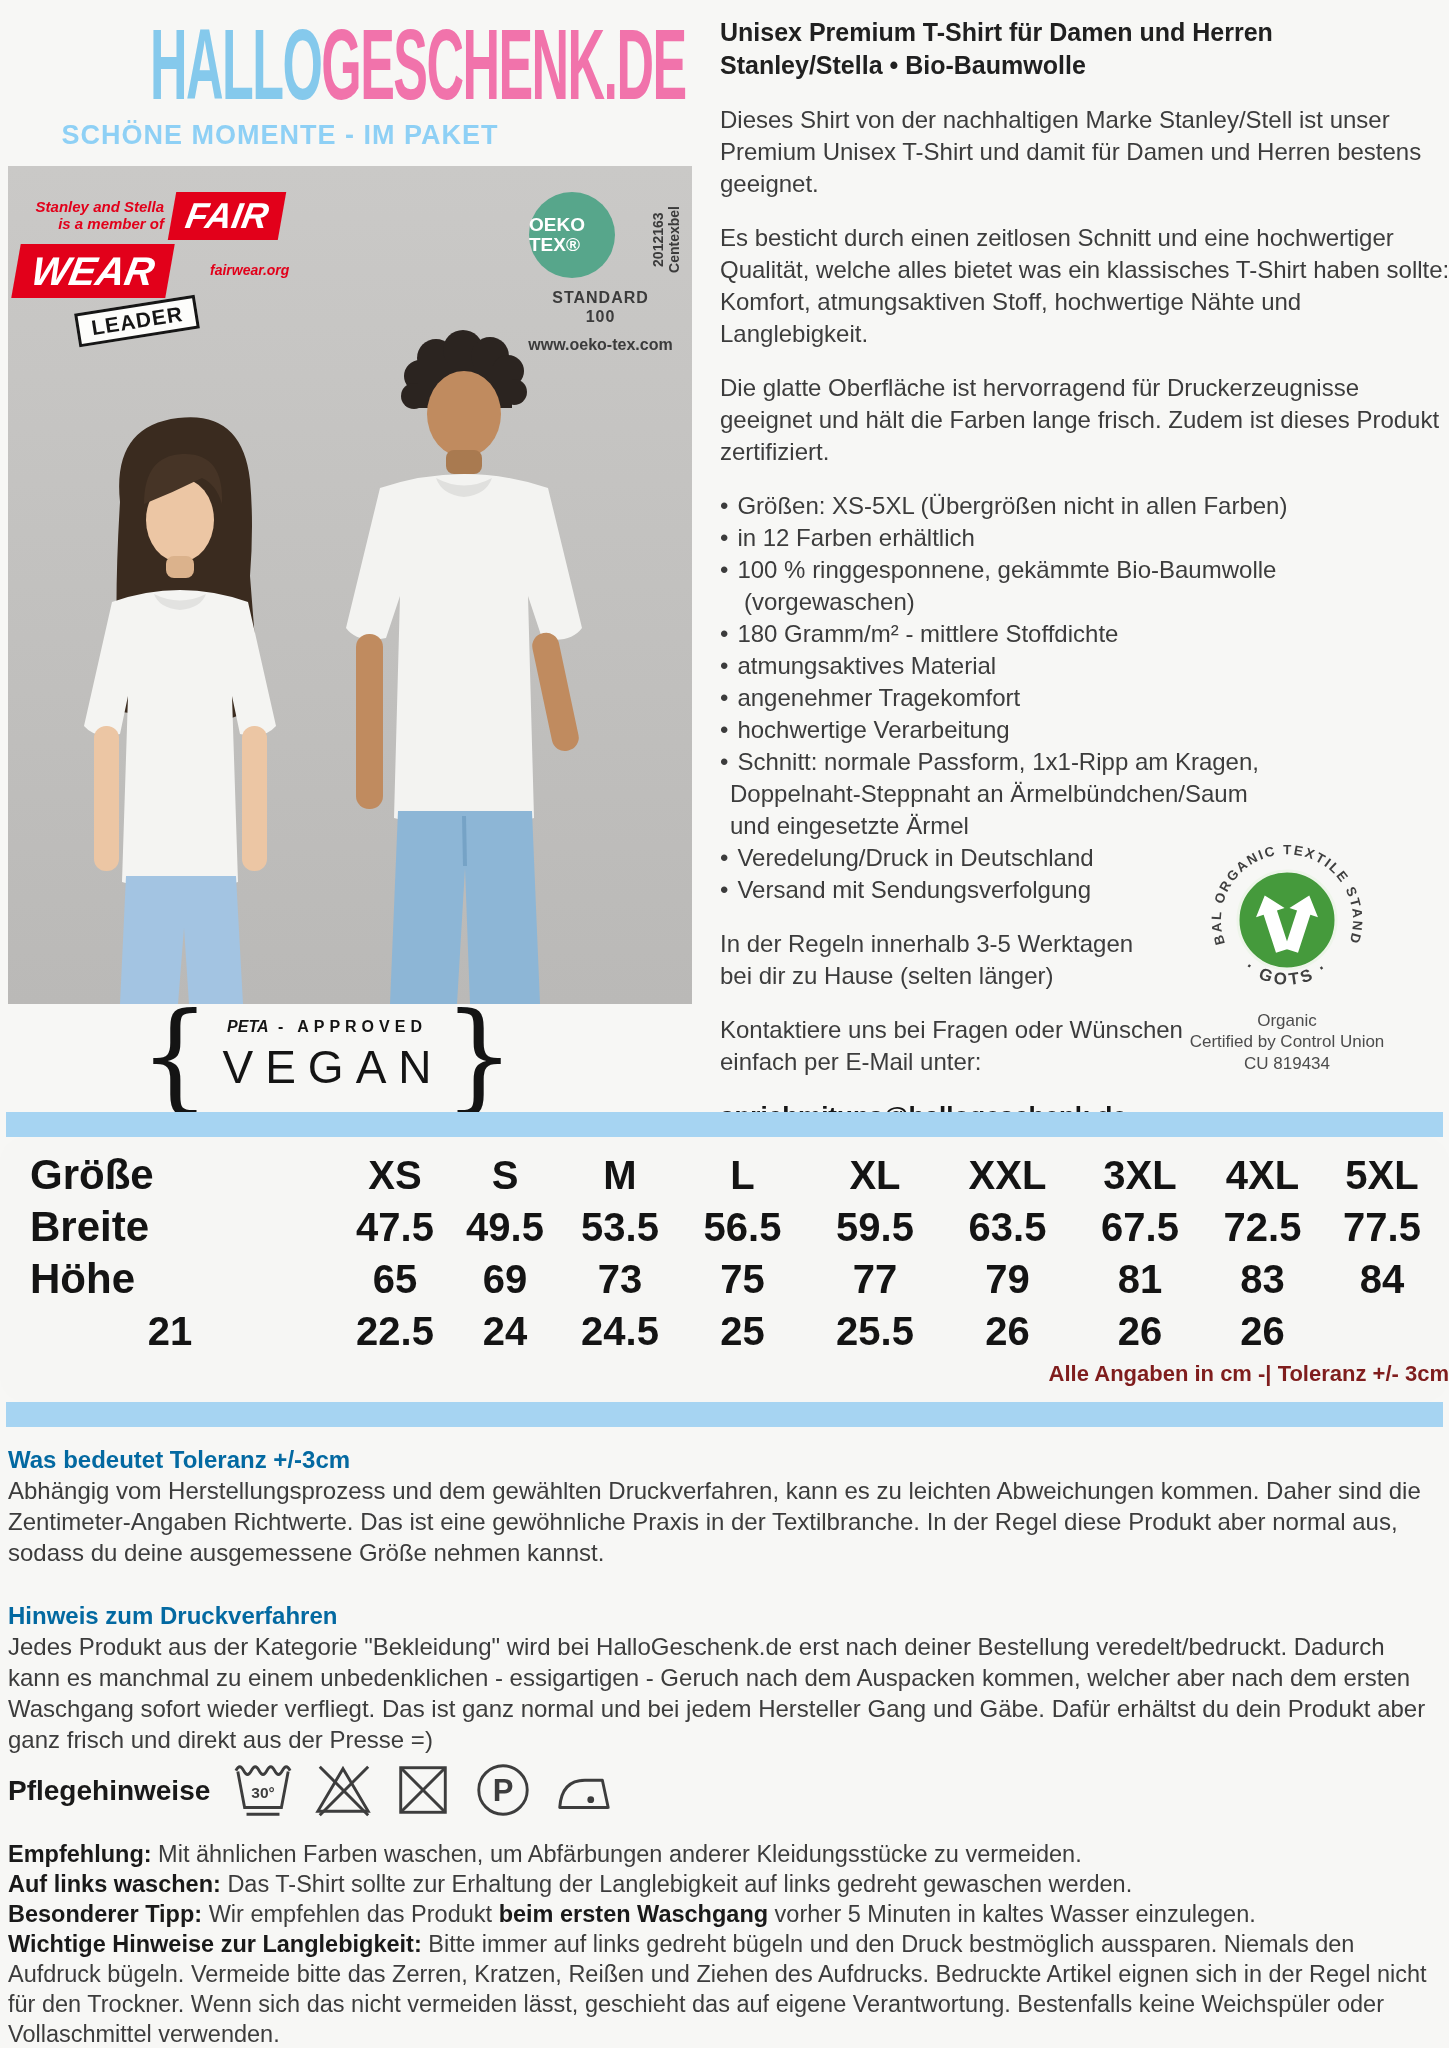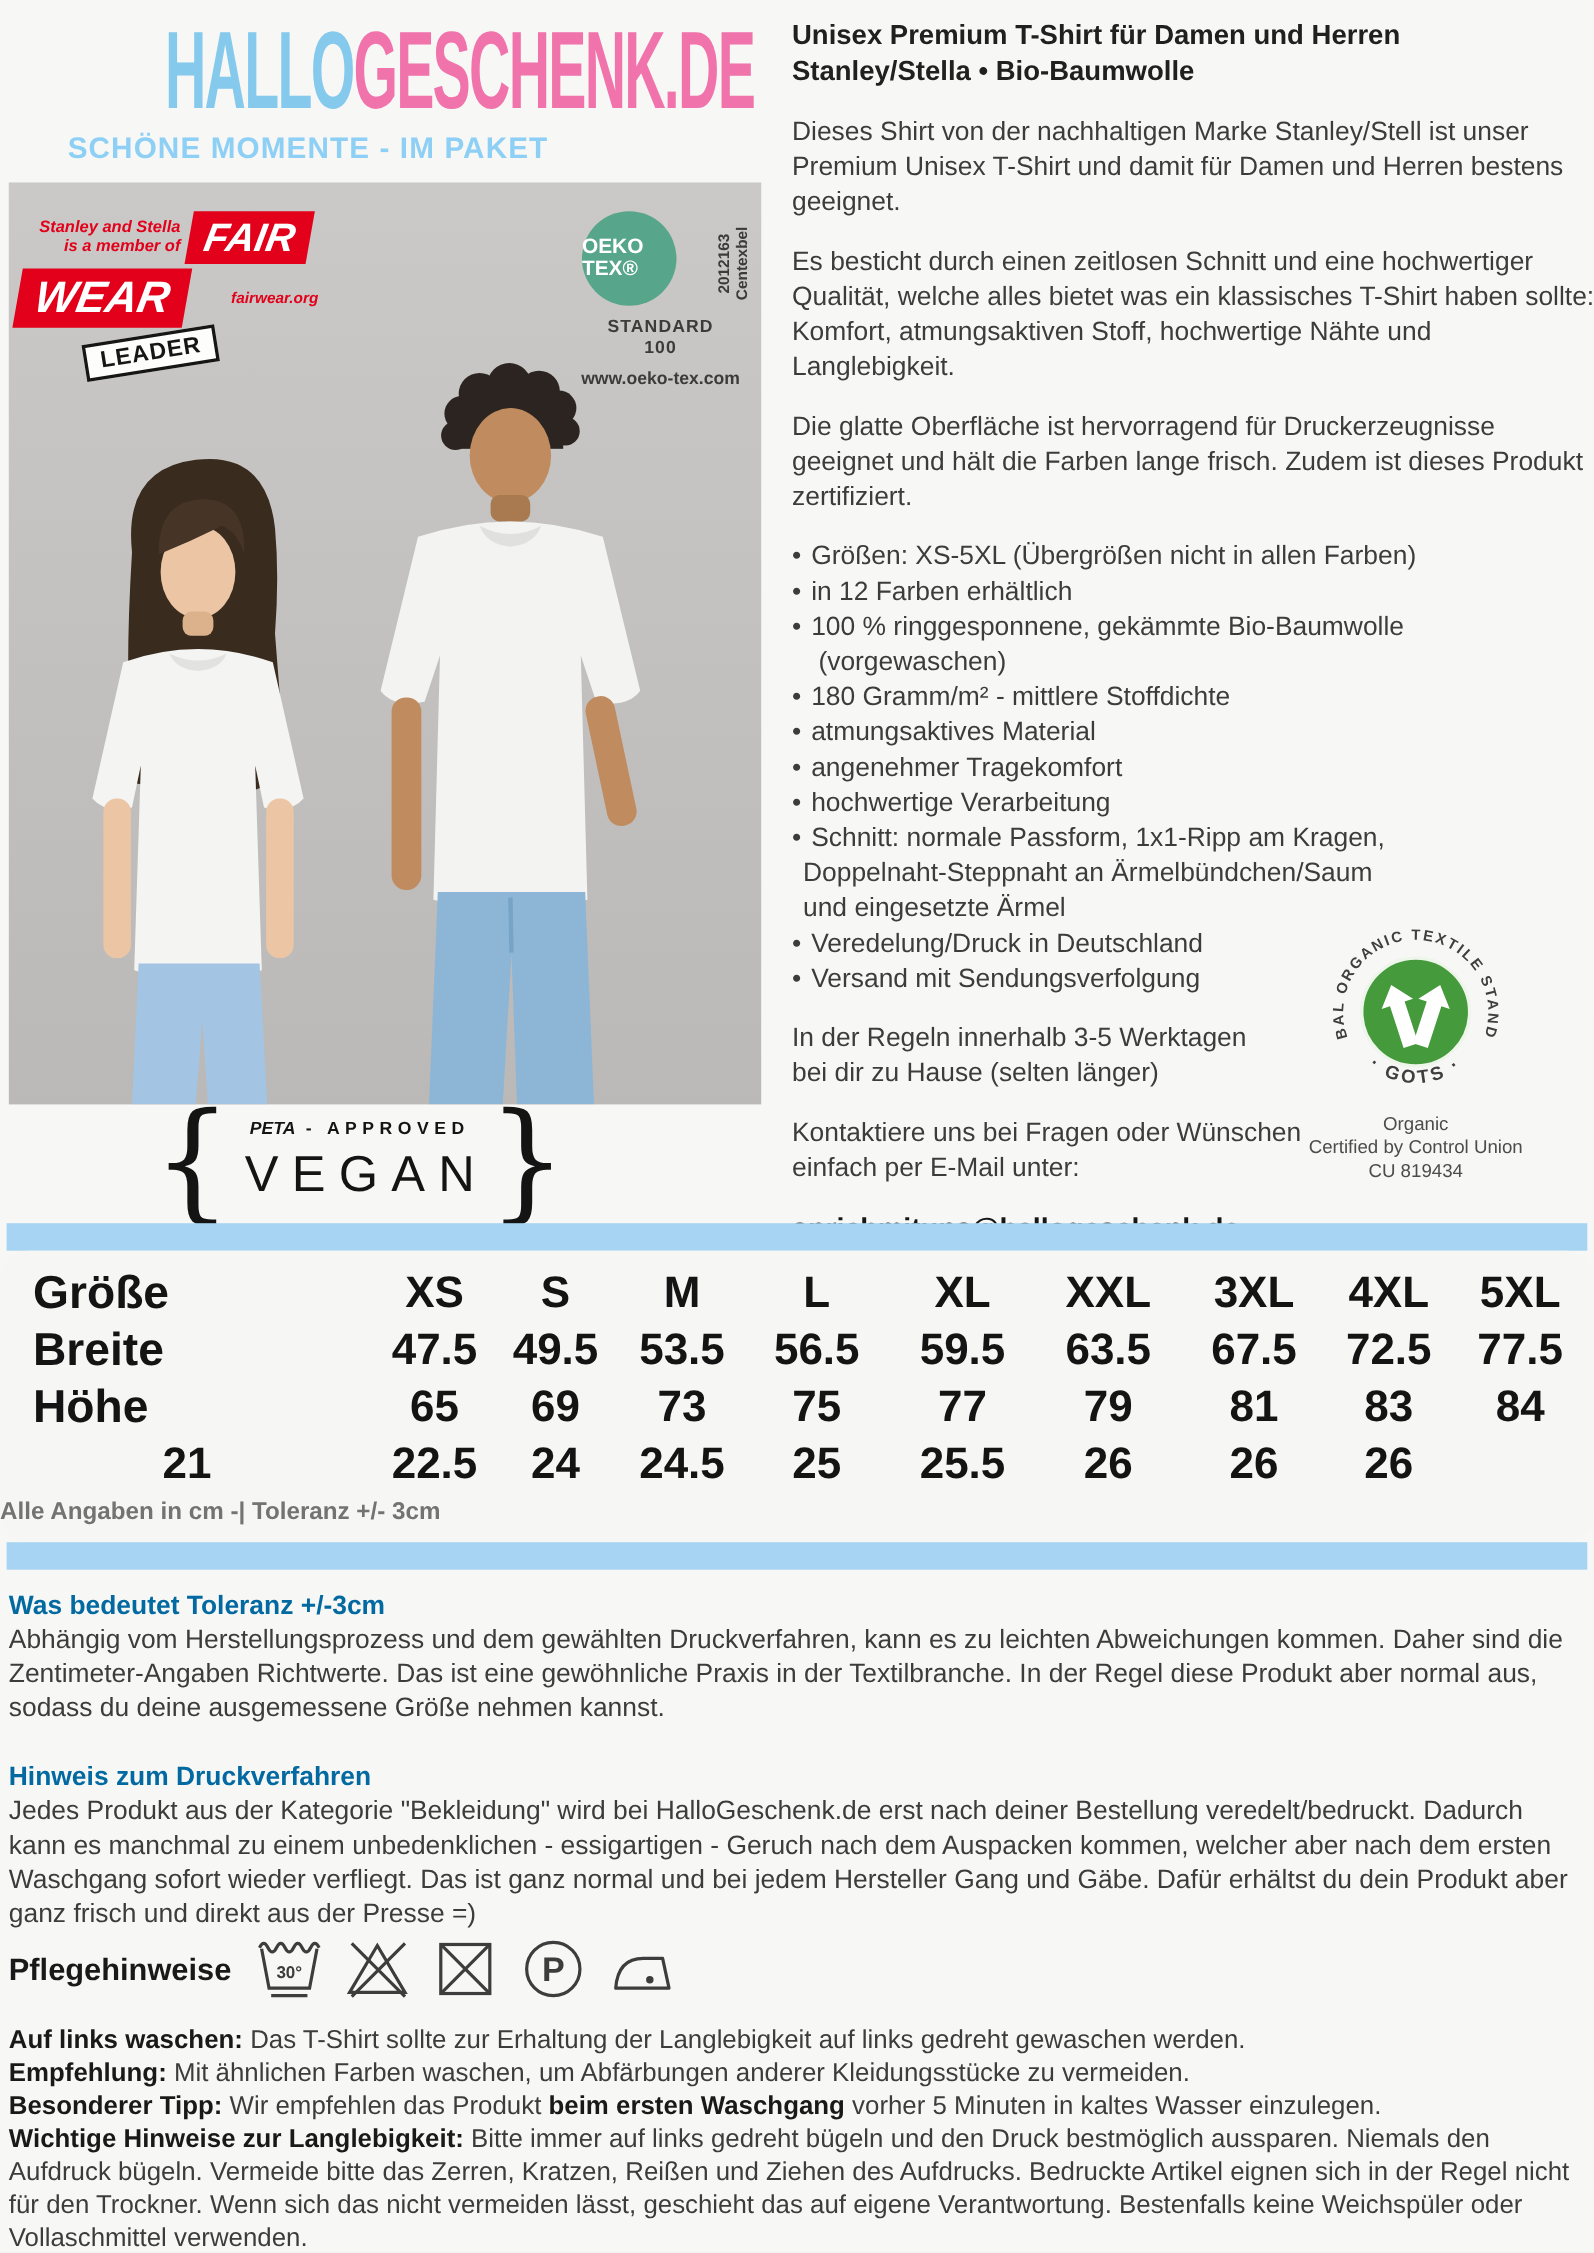--- a/index.html
+++ b/index.html
@@ -58,21 +58,21 @@
   
   .bar{position:absolute;left:6px;width:1437px;height:25px;background:#a6d4f2;}
   .bar1{top:1112px;} .bar2{top:1402px;}
   
   .sizes{position:absolute;left:0;top:1137px;width:1449px;height:265px;background:#f6f6f4;border-radius:25px;}
   .sizes-grid{display:grid;grid-template-columns:340px 110px 110px 120px 125px 140px 125px 140px 105px 134px;
               grid-auto-rows:52px;align-items:center;padding-top:12px;}
   .sz-label{padding-left:30px;font-size:42px;font-weight:700;color:#141414;white-space:nowrap;}
   .sz-suffix{font-size:25px;font-weight:600;color:#272727;margin-left:6px;}
   .sz-h,.sz-v{font-size:40px;font-weight:700;text-align:center;color:#141414;white-space:nowrap;}
-  .sizes-note{margin-top:4px;text-align:left;font-size:22px;font-weight:700;color:#737373;}
+  .sizes-note{margin-top:4px;text-align:right;font-size:22px;font-weight:700;color:#7f1d1d;}
   
   .info{position:absolute;left:8px;top:1444px;width:1434px;font-size:24px;line-height:31px;color:#3c3c3c;}
   .section-title{font-weight:700;color:#0369a1;}
   .mt{margin-top:32px;}
   .pflege{margin-top:2px;display:flex;align-items:center;gap:18px;height:66px;}
   .pflege-label{font-size:28px;font-weight:700;color:#191919;margin-right:4px;}
   .care-icon{width:62px;height:62px;}
   .care{margin-top:16px;font-size:23.5px;line-height:30px;}
   .care b{color:#191919;}
 </style>
@@ -302,20 +302,20 @@
         <text x="32" y="43" text-anchor="middle" font-size="32" font-weight="bold" fill="#3d3d3d">P</text>
       </svg>
 
       <svg class="care-icon" viewBox="0 0 64 64" aria-hidden="true">
         <path d="M8,50 Q10,22 34,22 L52,22 L58,50 Z" fill="none" stroke="#3d3d3d" stroke-width="3" stroke-linejoin="round"></path>
         <circle cx="40" cy="42" r="3.5" fill="#3d3d3d"></circle>
       </svg>
     </div>
 
     <div class="care">
+      <div><b>Empfehlung:</b><span> Mit ähnlichen Farben waschen, um Abfärbungen anderer Kleidungsstücke zu vermeiden.</span></div>
       <div><b>Auf links waschen:</b><span> Das T-Shirt sollte zur Erhaltung der Langlebigkeit auf links gedreht gewaschen werden.</span></div>
-      <div><b>Empfehlung:</b><span> Mit ähnlichen Farben waschen, um Abfärbungen anderer Kleidungsstücke zu vermeiden.</span></div>
       <div><b>Besonderer Tipp:</b><span> Wir empfehlen das Produkt </span><b>beim ersten Waschgang</b><span> vorher 5 Minuten in kaltes Wasser einzulegen.</span></div>
       <div><b>Wichtige Hinweise zur Langlebigkeit:</b><span> Bitte immer auf links gedreht bügeln und den Druck bestmöglich aussparen. Niemals den Aufdruck bügeln. Vermeide bitte das Zerren, Kratzen, Reißen und Ziehen des Aufdrucks. Bedruckte Artikel eignen sich in der Regel nicht für den Trockner. Wenn sich das nicht vermeiden lässt, geschieht das auf eigene Verantwortung. Bestenfalls keine Weichspüler oder Vollaschmittel verwenden.</span></div>
     </div>
   </section>
 
 </div>
 
 </body></html>

